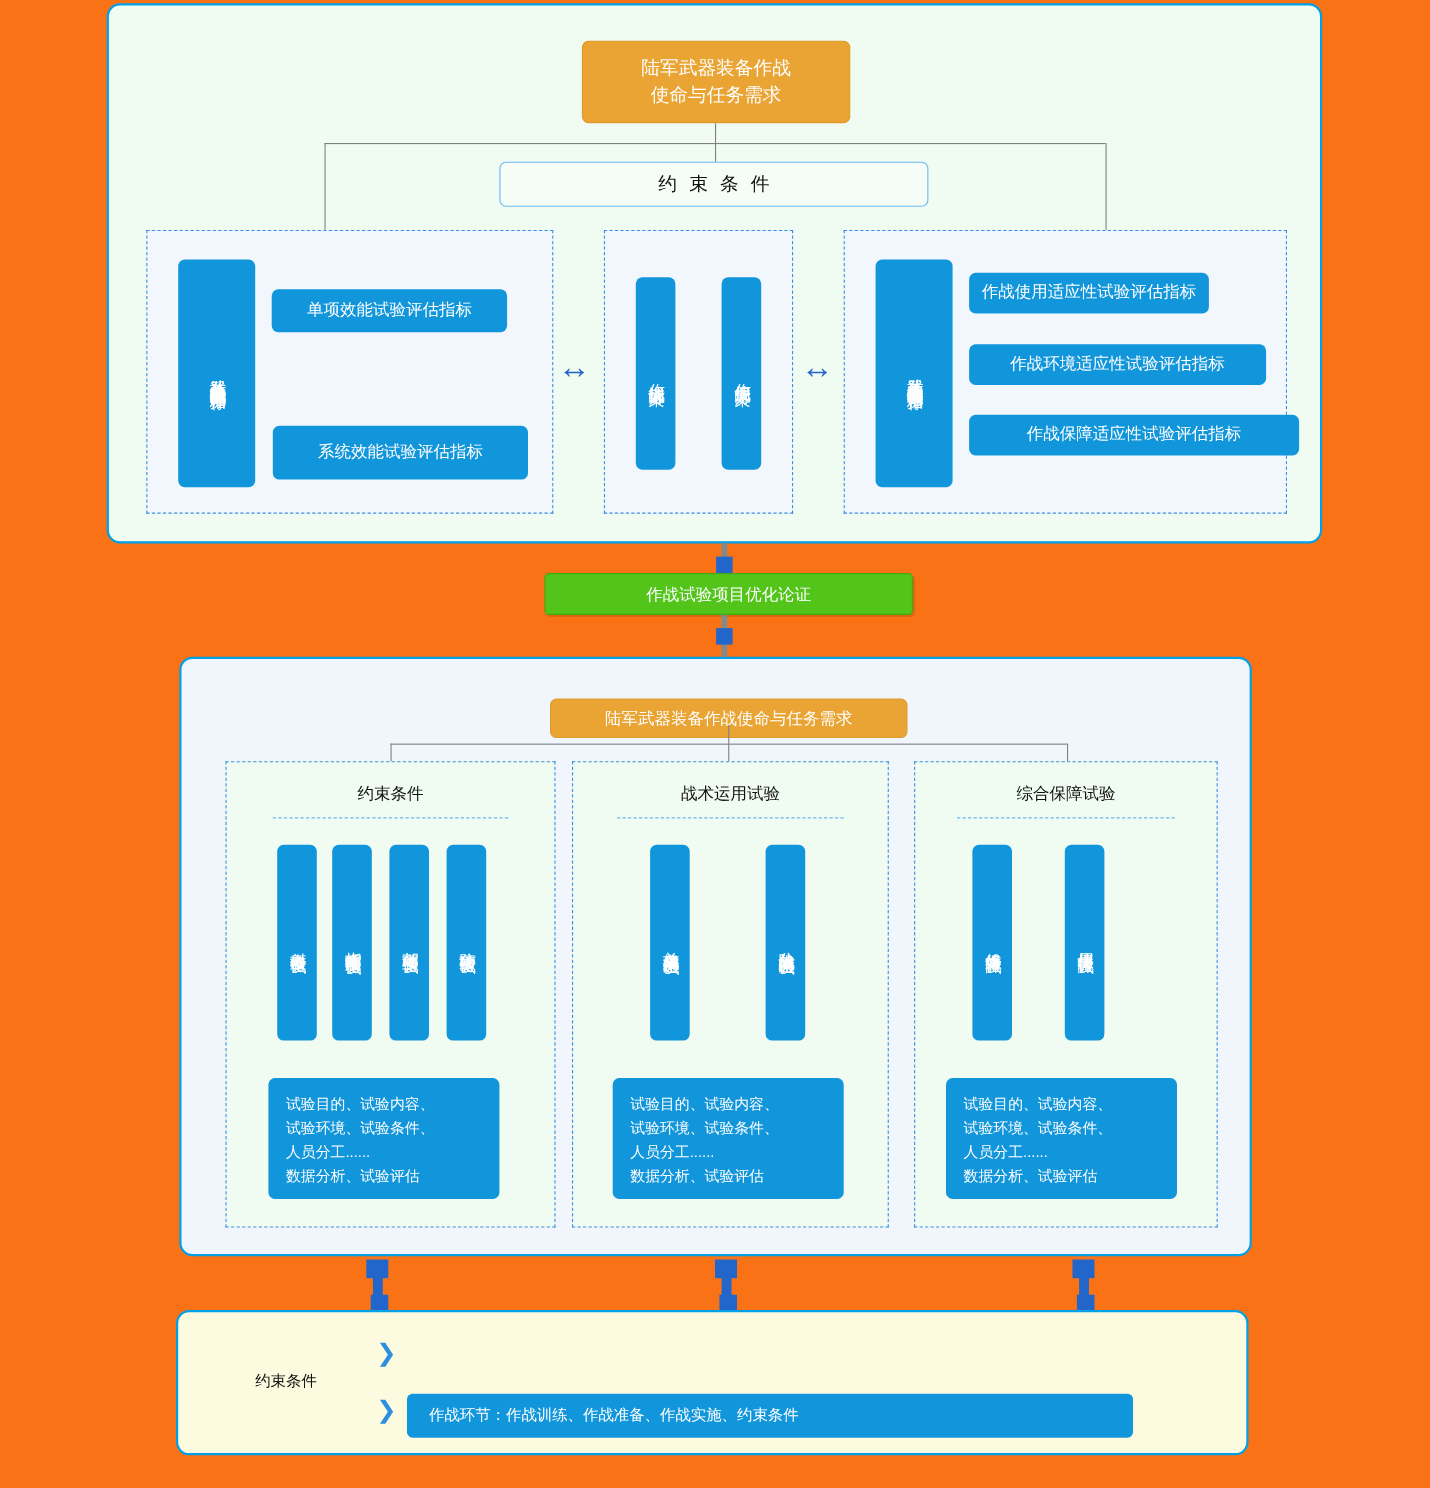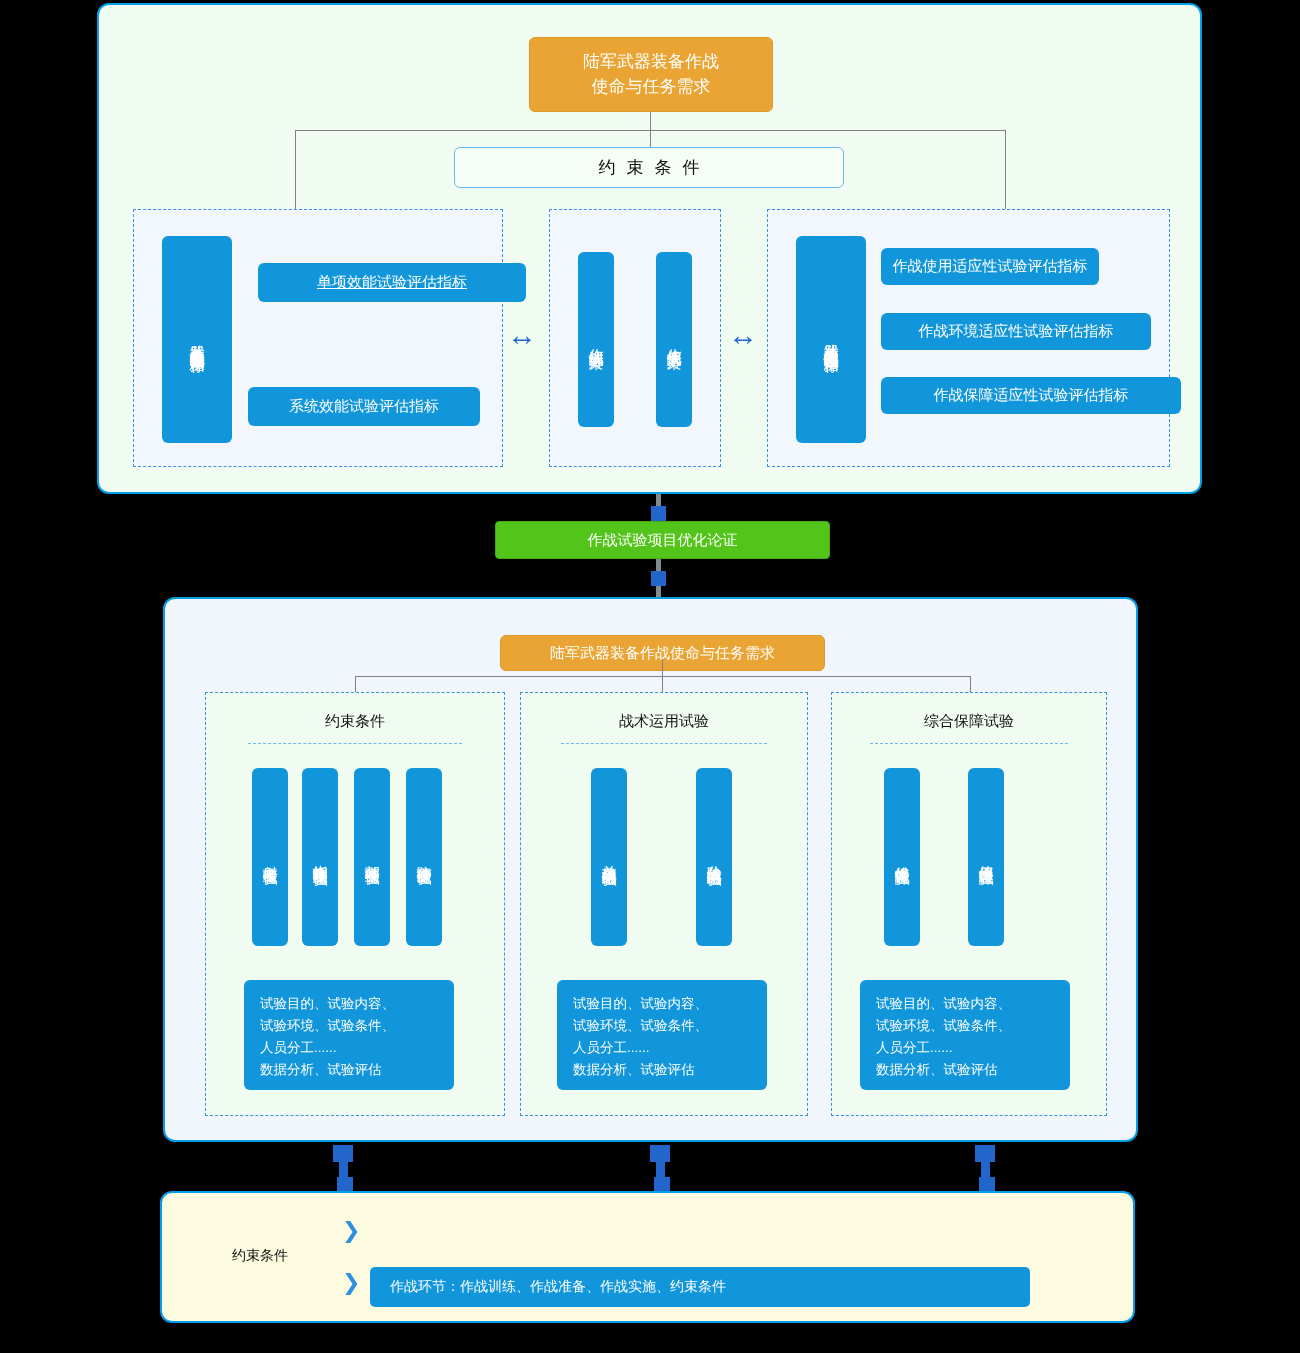--- a/index.html
+++ b/index.html
@@ -6,21 +6,21 @@
   html, body {
     margin: 0; padding: 0;
     background: #ffffff;
     font-family: "Liberation Sans", "DejaVu Sans", sans-serif;
   }
   #page {
     position: relative;
     width: 1300px;
     height: 1353px;
     overflow: hidden;
-    background: #000000;
+    background: #f97316;
   }
 
   
   .bluebox {
     background: #1296db;
     color: #fff;
     border-radius: 6px;
     display: flex;
     align-items: center;
     justify-content: center;
@@ -203,24 +203,24 @@
 
     <div id="s1-constraint">
       <span>约束条件</span>
     </div>
 
     <div class="s1panel" id="s1p1">
       <div class="bluebox vbox" style="left:28px; top:26px; width:70px; height:207px; font-size:15px; flex-direction:row; justify-content:center;">
         <span>武器装备作战效能</span>
         <span>试验评估指标</span>
       </div>
-      <div class="bluebox" style="left:124px; top:53px; width:268px; height:39px;text-decoration:underline;">
+      <div class="bluebox" style="left:113px; top:53px; width:214px; height:39px;">
         <span>单项效能试验评估指标</span>
       </div>
-      <div class="bluebox" style="left:114px; top:177px; width:232px; height:39px;">
+      <div class="bluebox" style="left:114px; top:177px; width:232px; height:49px;">
         <span>系统效能试验评估指标</span>
       </div>
     </div>
 
     <div class="arrow2" style="left:408px; top:315px;">
       <span>↔</span>
     </div>
 
     <div class="s1panel" id="s1p2">
       <div class="bluebox vbox" style="left:28px; top:42px; width:36px; height:175px;">

